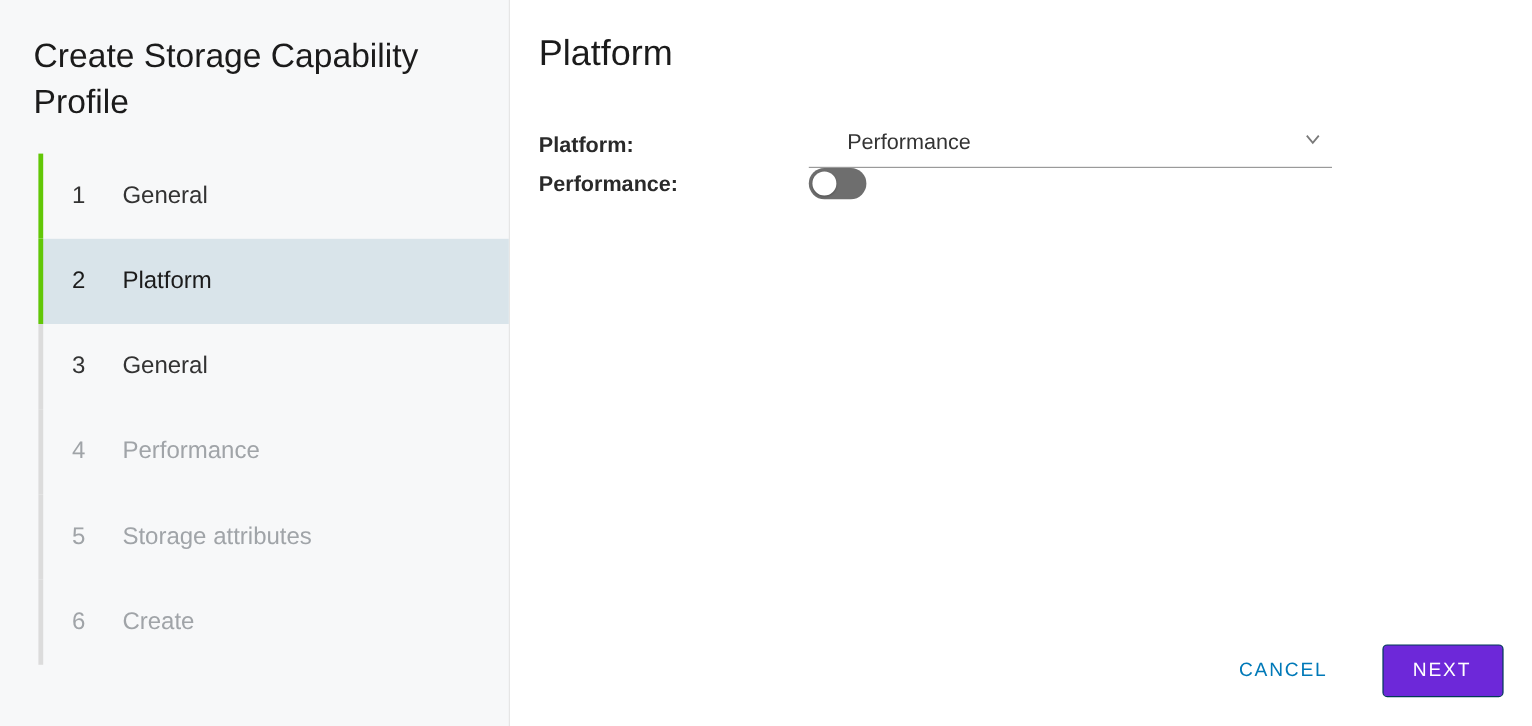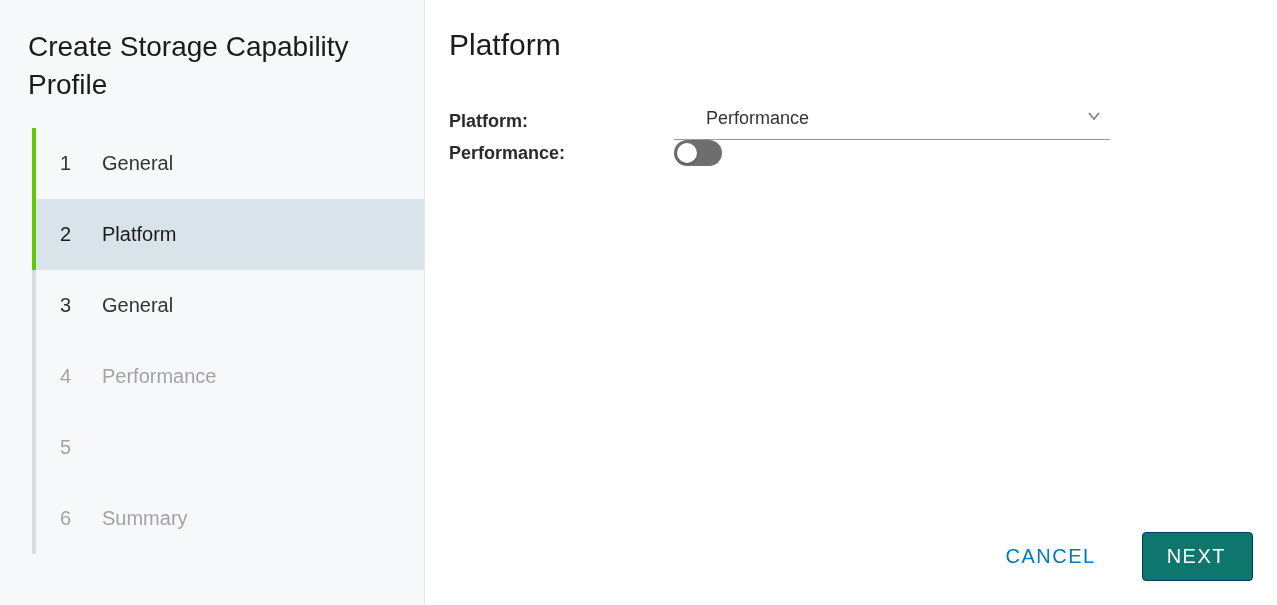--- a/index.html
+++ b/index.html
@@ -134,40 +134,40 @@
   }
   .footer {
     margin-top: auto;
     display: flex;
     justify-content: flex-end;
     align-items: center;
     gap: 20px;
     padding-top: 20px;
   }
   .btn {
-    font-size: 20px;
+    font-size: 16px;
     letter-spacing: 1.5px;
     padding: 12px 26px;
     cursor: pointer;
     border-radius: 4px;
     font-weight: 500;
   }
   .btn-cancel {
     color: #0079b8;
     background: transparent;
     border: none;
   }
   .btn-back {
     color: #0079b8;
     background: #ffffff;
     border: 1px solid #0079b8;
   }
   .btn-next {
     color: #ffffff;
-    background: #0f766e;
+    background: #6d28d9;
     border: 1px solid #003a57;
     padding-left: 24px;
   }
 </style>
 </head>
 <body>
 
 <div class="wizard">
 
   <div class="sidebar">
@@ -185,24 +185,25 @@
       <div class="step">
         <span class="step-number">3</span>
         <span class="step-label">General</span>
       </div>
       <div class="step pending">
         <span class="step-number">4</span>
         <span class="step-label">Performance</span>
       </div>
       <div class="step pending">
         <span class="step-number">5</span>
+        <span class="step-label">Storage attributes</span>
       </div>
       <div class="step pending">
         <span class="step-number">6</span>
-        <span class="step-label">Summary</span>
+        <span class="step-label">Create</span>
       </div>
     </div>
   </div>
 
   <div class="main">
     <h1 class="page-title">Platform</h1>
 
     <div class="form-row">
       <div class="form-label">Platform:</div>
       <div class="select-wrap">

